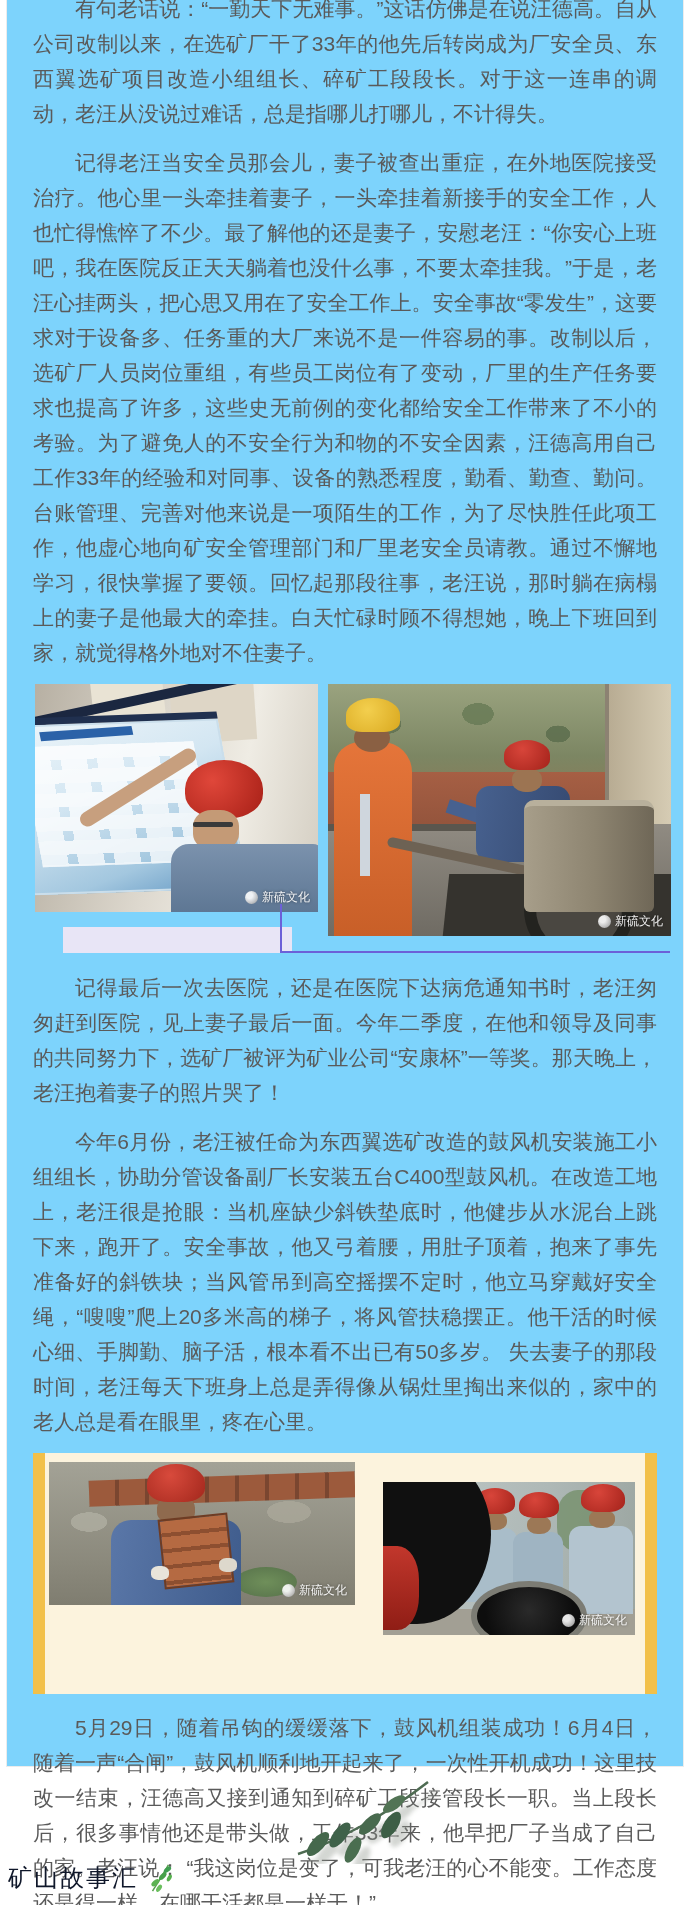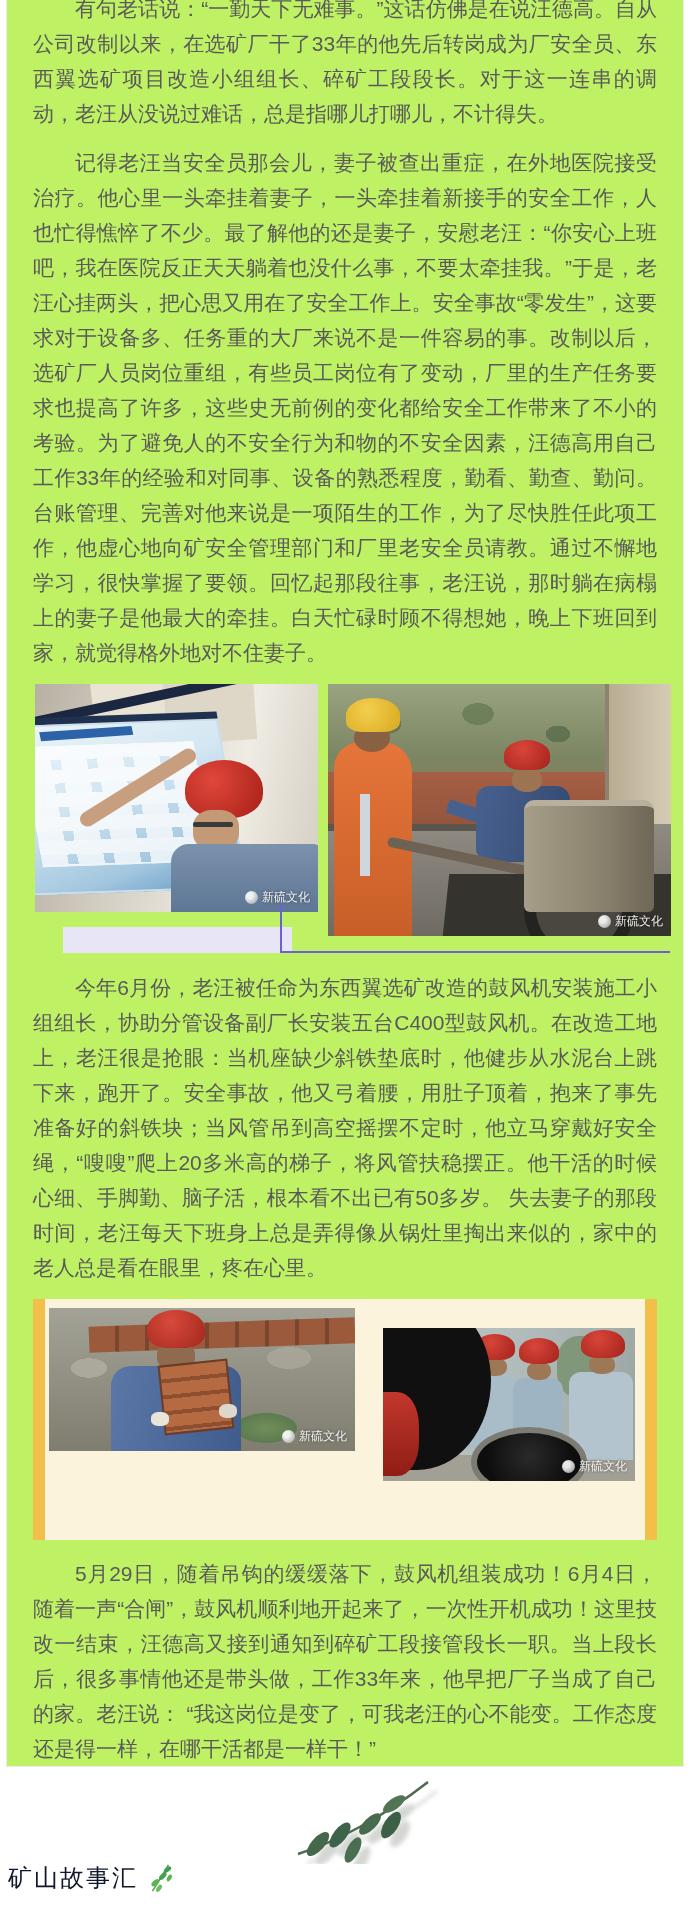--- a/index.html
+++ b/index.html
@@ -1,19 +1,19 @@
 <!DOCTYPE html>
 <html><head>
 <meta charset="utf-8">
 <style>
   html,body{margin:0;padding:0;}
   body{width:690px;height:1905px;background:#ffffff;overflow:hidden;position:relative;
        font-family:"Liberation Sans","DejaVu Sans",sans-serif;}
   .abs{position:absolute;}
-  .card{position:absolute;left:6px;top:0;width:678px;height:1767px;background:#bef264;
+  .card{position:absolute;left:6px;top:0;width:678px;height:1767px;background:#7dd3fc;
         border:solid #ececec;border-width:0 1px 1px 1px;box-sizing:border-box;}
   .content{position:relative;top:-9px;padding:0 26px;}
   p.para{font-size:21px;line-height:35px;color:#5a5a5a;text-align:justify;
          text-indent:2em;margin:0 0 14px 0;}
   
   .photos1{position:relative;height:272px;margin:0 0 14px 0;}
   .photo{position:absolute;overflow:hidden;background:#9a958c;}
   .photoA{left:2px;top:0;width:283px;height:228px;}
   .photoB{left:295px;top:0;width:343px;height:252px;}
   .caption-highlight{position:absolute;left:30px;top:243px;width:229px;height:26px;background:#e8e5f6;}
@@ -175,20 +175,21 @@
           <span class="wm-logo"></span>
           <span>新硫文化</span>
         </div>
       </div>
 
       <div class="caption-highlight"></div>
       <div class="sel-vline"></div>
       <div class="sel-hline"></div>
     </div>
 
+    <p class="para">记得最后一次去医院，还是在医院下达病危通知书时，老汪匆匆赶到医院，见上妻子最后一面。今年二季度，在他和领导及同事的共同努力下，选矿厂被评为矿业公司“安康杯”一等奖。那天晚上，老汪抱着妻子的照片哭了！</p>
     <p class="para">今年6月份，老汪被任命为东西翼选矿改造的鼓风机安装施工小组组长，协助分管设备副厂长安装五台C400型鼓风机。在改造工地上，老汪很是抢眼：当机座缺少斜铁垫底时，他健步从水泥台上跳下来，跑开了。安全事故，他又弓着腰，用肚子顶着，抱来了事先准备好的斜铁块；当风管吊到高空摇摆不定时，他立马穿戴好安全绳，“嗖嗖”爬上20多米高的梯子，将风管扶稳摆正。他干活的时候心细、手脚勤、脑子活，根本看不出已有50多岁。 失去妻子的那段时间，老汪每天下班身上总是弄得像从锅灶里掏出来似的，家中的老人总是看在眼里，疼在心里。</p>
 
     <div class="band">
       <div class="bar bar-left"></div>
       <div class="bar bar-right"></div>
 
       <div class="photo photoC">
         <div class="abs pc-wall"></div>
         <div class="abs pc-mottle"></div>
         <div class="abs pc-brickrow"></div>

